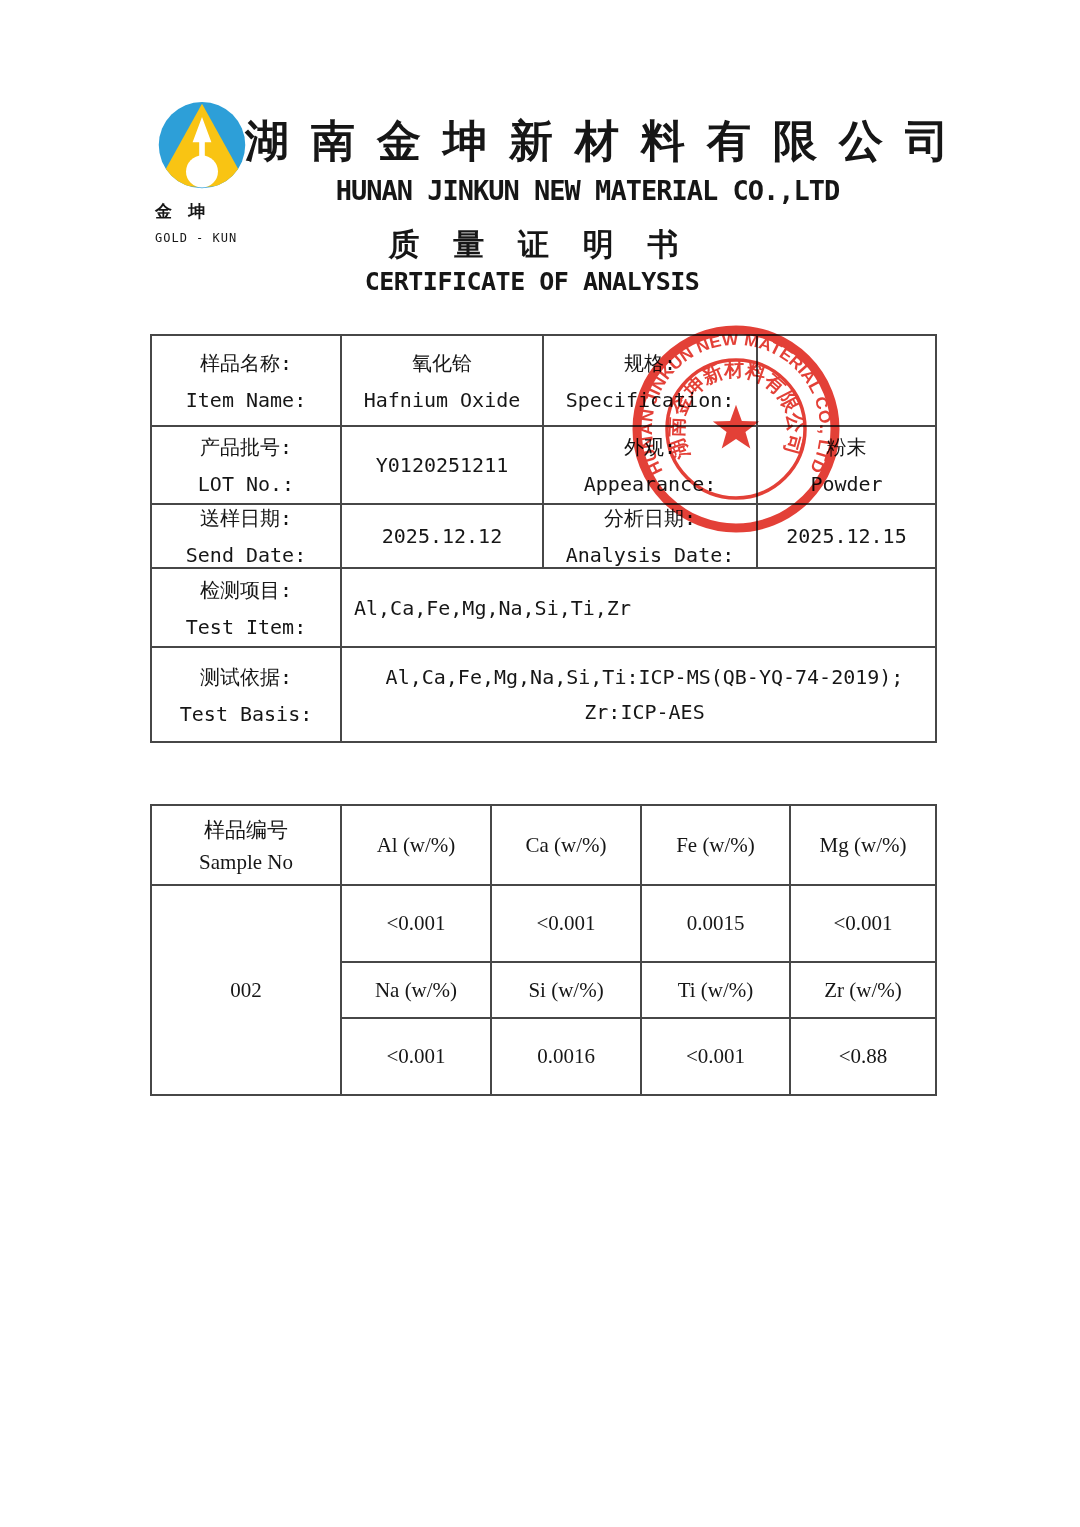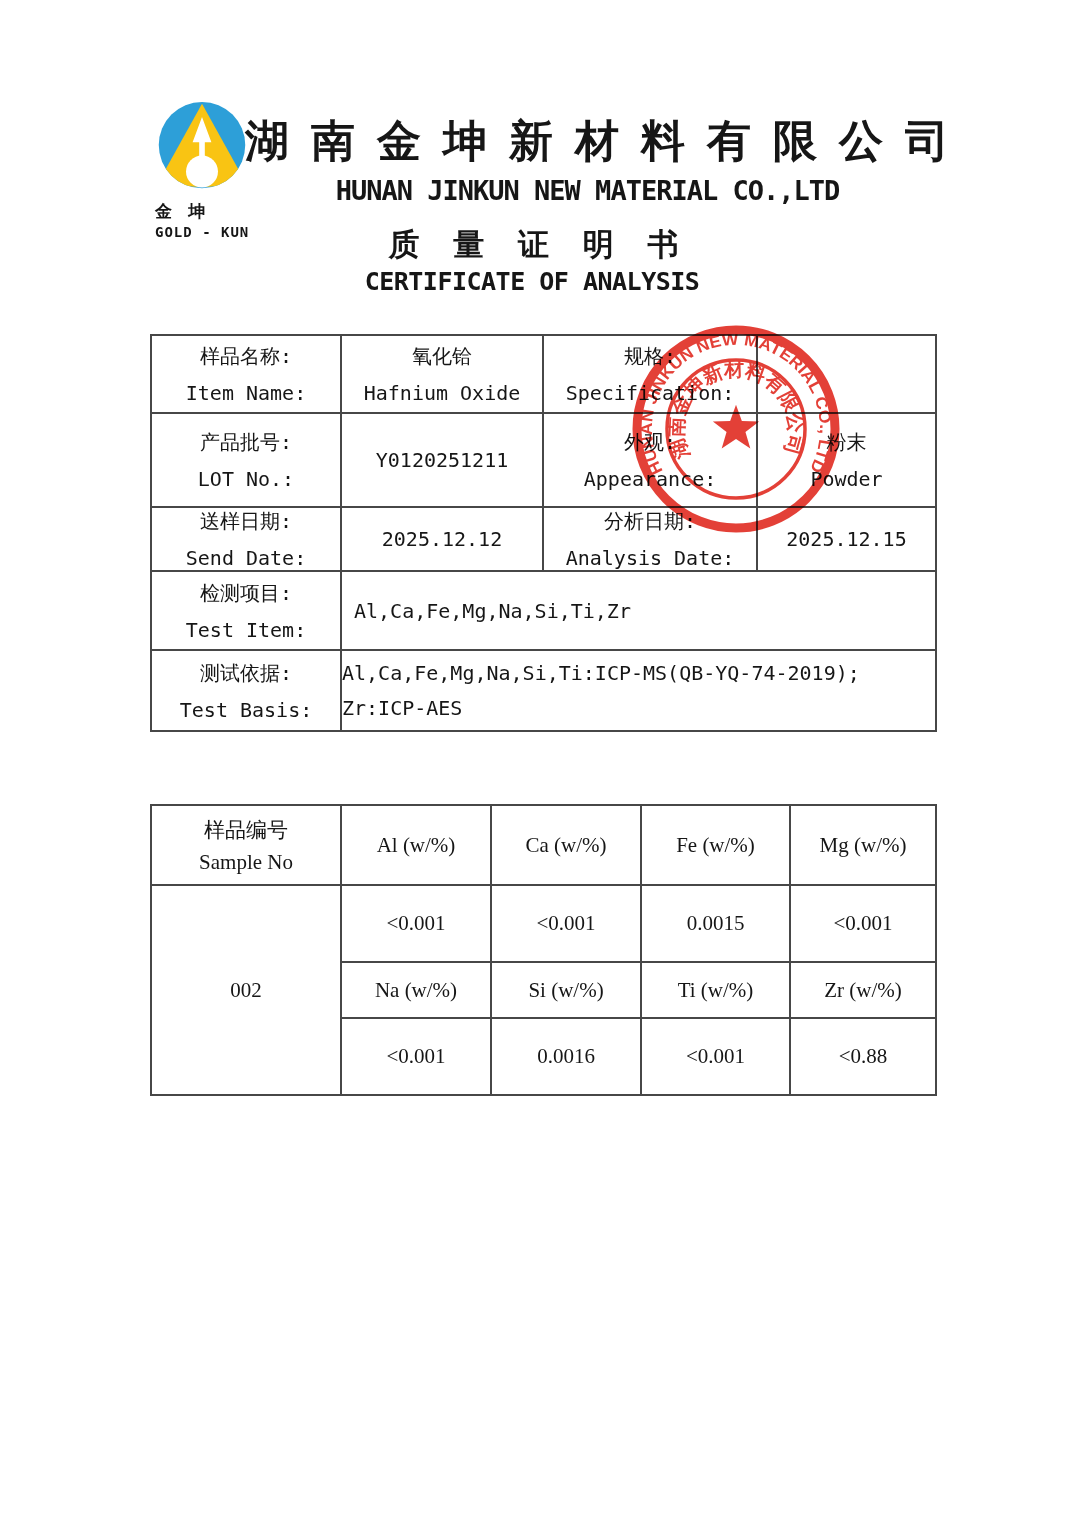--- a/index.html
+++ b/index.html
@@ -11,21 +11,21 @@
     overflow:hidden;
     color:#161616;
     font-family:"DejaVu Sans Mono","Liberation Mono",monospace;
   }
   .abs{position:absolute;}
 
   
   .logo{left:155px;top:100px;width:100px;text-align:left;}
   .logo-zh{font-size:17px;font-weight:bold;letter-spacing:6px;margin-top:2px;
            font-family:"Liberation Serif","DejaVu Serif",serif;}
-  .logo-en{font-size:14px;font-weight:bold;letter-spacing:1px;margin-top:1px;}
+  .logo-en{font-size:12px;font-weight:normal;letter-spacing:1px;margin-top:8px;}
 
   .company-zh{
     left:245px;top:112px;width:685px;
     font-family:"Liberation Serif","DejaVu Serif",serif;
     font-size:44px;font-weight:600;letter-spacing:0.50em;
     text-align:center;white-space:nowrap;
   }
   .company-en{
     left:245px;top:175px;width:685px;
     font-size:27px;font-weight:bold;letter-spacing:-1px;
@@ -41,21 +41,21 @@
     font-size:25px;font-weight:bold;letter-spacing:-0.5px;white-space:nowrap;
   }
 
   
   table{border-collapse:collapse;table-layout:fixed;}
   td{border:2px solid #474747;padding:0;vertical-align:middle;}
 
   .t1{left:150px;top:334px;width:785px;font-size:20px;}
   .t1 td{text-align:center;}
   .cell2{display:flex;flex-direction:column;align-items:center;justify-content:center;gap:11px;}
-  .cell2.left{align-items:flex-start;}
+  .cell2.left{align-items:center;padding-left:12px;}
   .t1 .free{text-align:left;padding-left:12px;}
 
   .heading{
     left:163px;top:760px;
     font-size:22px;font-weight:bold;letter-spacing:0.5px;white-space:nowrap;
   }
 
   .t2{left:150px;top:804px;width:785px;
       font-family:"Liberation Serif","DejaVu Serif",serif;font-size:21px;}
   .t2 td{text-align:center;}
@@ -92,42 +92,42 @@
   <div class="abs doc-title-en">CERTIFICATE OF ANALYSIS</div>
 
   <table class="abs t1">
     <colgroup>
         <col style="width:190px">
         <col style="width:202px">
         <col style="width:214px">
         <col style="width:179px">
       </colgroup>
     <tbody>
-        <tr style="height:78px">
+        <tr style="height:91px">
       <td>
         <div class="cell2">
           <span>样品名称:</span>
           <span>Item Name:</span>
         </div>
       </td>
       <td>
         <div class="cell2">
           <span>氧化铪</span>
           <span>Hafnium Oxide</span>
         </div>
       </td>
       <td>
         <div class="cell2">
           <span>规格:</span>
           <span>Specification:</span>
         </div>
       </td>
       <td></td>
     </tr>
-    <tr style="height:94px">
+    <tr style="height:78px">
       <td>
         <div class="cell2">
           <span>产品批号:</span>
           <span>LOT No.:</span>
         </div>
       </td>
       <td>Y0120251211</td>
       <td>
         <div class="cell2">
           <span>外观:</span>
@@ -159,21 +159,21 @@
     </tr>
     <tr style="height:79px">
       <td>
         <div class="cell2">
           <span>检测项目:</span>
           <span>Test Item:</span>
         </div>
       </td>
       <td colspan="3" class="free">Al,Ca,Fe,Mg,Na,Si,Ti,Zr</td>
     </tr>
-    <tr style="height:81px">
+    <tr style="height:95px">
       <td>
         <div class="cell2">
           <span>测试依据:</span>
           <span>Test Basis:</span>
         </div>
       </td>
       <td colspan="3">
         <div class="cell2 left">
           <span>Al,Ca,Fe,Mg,Na,Si,Ti:ICP-MS(QB-YQ-74-2019);</span>
           <span>Zr:ICP-AES</span>

